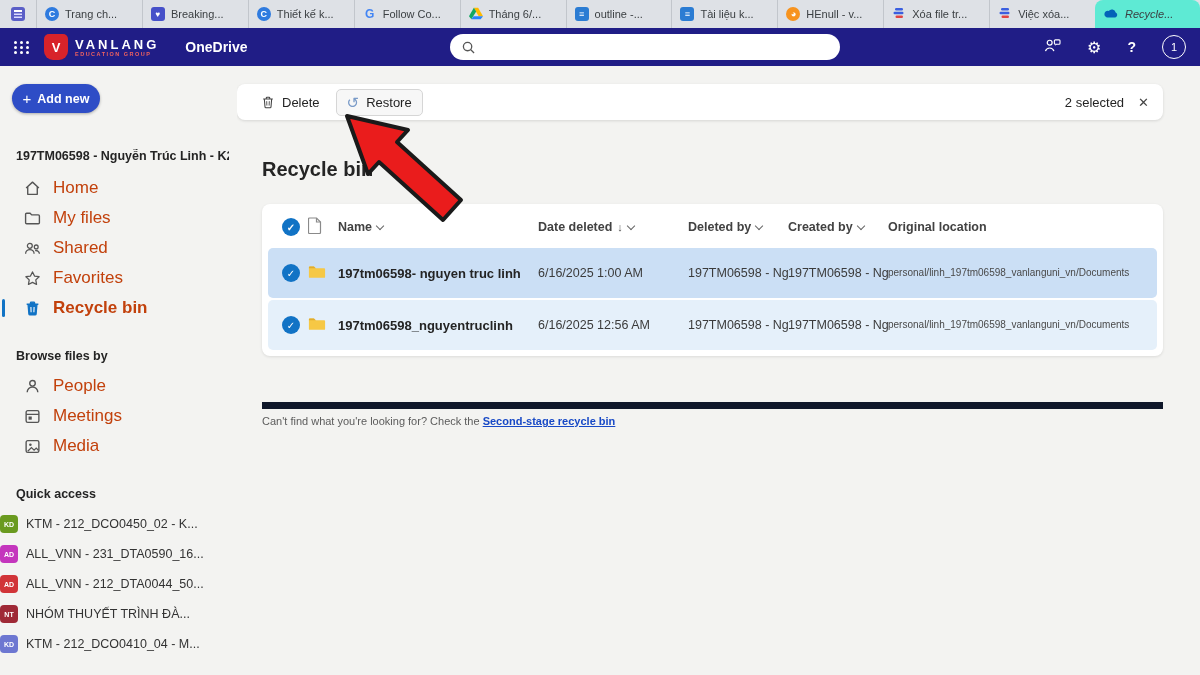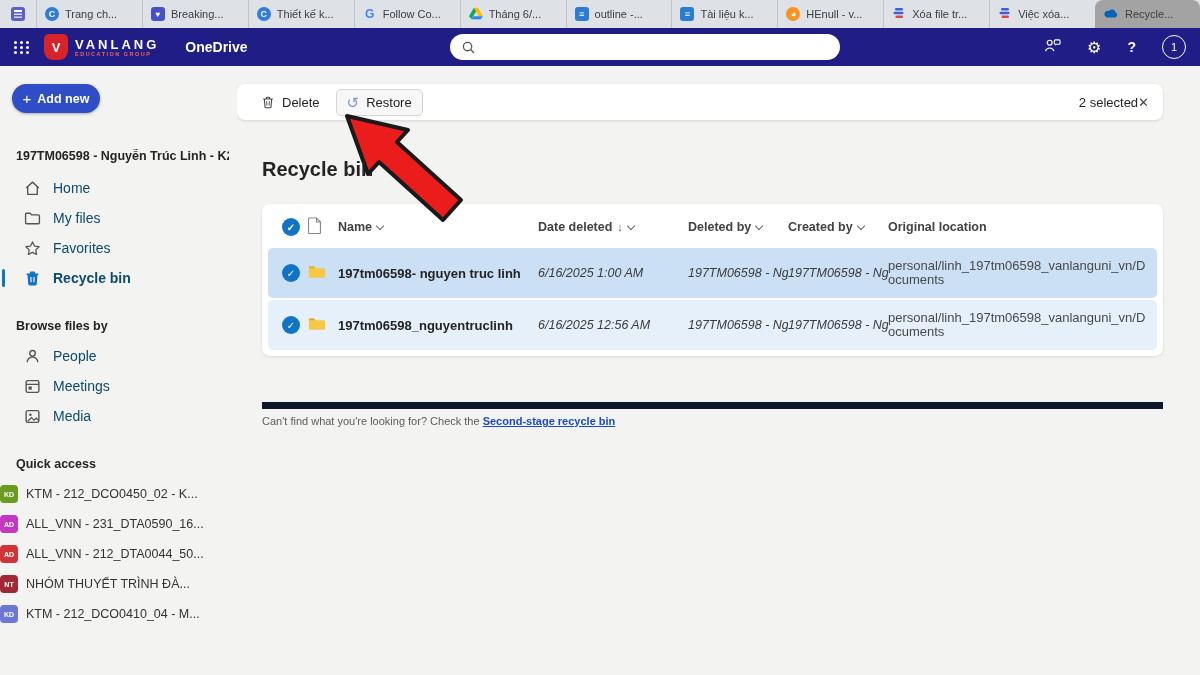--- a/index.html
+++ b/index.html
@@ -5,21 +5,21 @@
   * { margin:0; padding:0; box-sizing:border-box; }
   html,body { width:1200px; height:675px; overflow:hidden;
     font-family:"Liberation Sans", sans-serif; background:#f3f3f1; }
 
   
   .tabstrip { height:28px; background:#dee1e6; display:flex; align-items:stretch; }
   .browser-btn { width:36px; display:flex; align-items:center; justify-content:center; }
   .tab { flex:1; display:flex; align-items:center; gap:6px; padding:0 8px;
     border-left:1px solid #c2c6cc; font-size:11px; color:#3c4043; min-width:0; }
   .tab span.lbl { white-space:nowrap; overflow:hidden; }
-  .tab.active { background:#a3a3a3; border-radius:8px 8px 0 0; border-left:none; }
+  .tab.active { background:#5eead4; border-radius:8px 8px 0 0; border-left:none;font-style:italic; }
   .fav { width:14px; height:14px; flex:0 0 14px; border-radius:50%;
     display:inline-flex; align-items:center; justify-content:center;
     font-size:9px; font-weight:bold; color:#fff; }
   .fav.sq { border-radius:3px; }
   .fav.plain { background:transparent; }
 
   
   .appheader { height:38px; background:#201d86; display:flex; align-items:center;
     padding:0 14px; position:relative; color:#fff; }
   .waffle { display:grid; grid-template-columns:repeat(3,4px); grid-gap:2px; margin-right:14px; cursor:pointer; }
@@ -45,61 +45,61 @@
   .content { flex:1; position:relative; padding:18px 37px 0 0; overflow:hidden; }
 
   
   .addnew { margin-left:12px; height:29px; width:88px; border-radius:15px;
     background:#2e4dc6; color:#fff; border:none; font-size:12.5px; font-weight:600;
     display:flex; align-items:center; justify-content:center; gap:6px; cursor:pointer;
     box-shadow:0 1px 3px rgba(0,0,0,.3); }
   .account { margin:36px 8px 10px 16px; font-size:12.5px; font-weight:600; color:#242424;
     white-space:nowrap; overflow:hidden; }
   .nav-item { display:flex; align-items:center; gap:12px; height:30px; padding-left:24px;
-    font-size:14px; color:#0c4a6e; cursor:pointer; position:relative;text-align:center; }
+    font-size:17px; color:#c2410c; cursor:pointer; position:relative;text-align:center; }
   .nav-item svg { flex:0 0 17px; }
   .nav-item.selected::before { content:""; position:absolute; left:2px; top:6px;
     width:3px; height:18px; border-radius:2px; background:#1173c5; }
   .side-head { margin:26px 0 8px 16px; font-size:12.5px; font-weight:bold; color:#242424; }
   .quick-item { display:flex; align-items:center; gap:8px; height:30px; padding-left:0;
     font-size:12.5px; color:#333; cursor:pointer; white-space:nowrap; overflow:hidden; }
   .badge { width:18px; height:18px; flex:0 0 18px; border-radius:4px; color:#fff;
     font-size:7px; font-weight:bold; display:flex; align-items:center; justify-content:center; }
 
   
   .toolbar { height:36px; background:#fff; border-radius:8px; box-shadow:0 1px 3px rgba(0,0,0,.12);
     display:flex; align-items:center; padding:0 14px; gap:6px; }
   .tool-btn { display:flex; align-items:center; gap:7px; font-size:13px; color:#242424;
     padding:5px 10px; border-radius:5px; cursor:pointer; background:transparent; border:none;
     font-family:"Liberation Sans", sans-serif; }
   .tool-btn.boxed { border:1px solid #d6d6d6; background:#f7f7f7; }
   .restore-glyph { color:#7a9bc8; font-size:15px; line-height:13px; }
-  .sel-right { margin-left:auto; display:flex; align-items:center; font-size:13px; color:#242424; }
+  .sel-right { margin-left:auto; display:flex; align-items:center; gap:14px; font-size:13px; color:#242424; }
   .close-x { cursor:pointer; font-size:13px; color:#444; }
 
   
   .page-title { margin:38px 0 0 25px; font-size:20px; font-weight:bold; color:#242424; }
   .table-card { margin:23px 0 0 25px; background:#fff; border-radius:8px;
     box-shadow:0 1px 3px rgba(0,0,0,.10); padding:4px 6px 6px 6px; }
   .trow { display:grid; grid-template-columns:40px 30px 200px 150px 100px 100px 1fr;
     align-items:center; }
   .thead { height:38px; font-size:12.5px; font-weight:600; color:#424242; }
   .thcell { display:flex; align-items:center; gap:5px; white-space:nowrap; overflow:hidden; }
   .chev { width:6px; height:6px; border-right:1.4px solid #666; border-bottom:1.4px solid #666;
     transform:rotate(45deg); display:inline-block; margin-top:-3px; }
   .sortarrow { font-size:11px; color:#555; }
   .drow { border-radius:5px; min-height:50px; margin-top:2px; padding:4px 0; }
   .drow.first { background:#cbdff5; }
   .drow.second { background:#e5f0fa; }
   .ckc { width:18px; height:18px; border-radius:50%; background:#1173c5; color:#fff;
     font-size:10px; display:flex; align-items:center; justify-content:center;
     margin-left:14px; cursor:pointer; }
   .name-cell { font-size:13px; font-weight:600; color:#242424; white-space:nowrap; overflow:hidden; }
-  .date-cell, .by-cell { font-size:12.5px; color:#3b3b3b; white-space:nowrap; overflow:hidden;font-style:italic; }
-  .loc-cell { font-size:13px; color:#494949; line-height:14px; word-break:break-all;
+  .date-cell, .by-cell { font-size:12.5px; color:#3b3b3b; white-space:nowrap; overflow:hidden; }
+  .loc-cell { font-size:10px; color:#494949; line-height:14px; word-break:break-all;
     padding-right:10px; }
   .footer { margin:46px 0 0 25px; border-top:7px solid #0f172a; padding-top:6px;
     font-size:11px; color:#5c5c5c; }
   .footer a { color:#1849c6; font-weight:bold; }
   .arrow-annot { position:absolute; left:100px; top:44px; pointer-events:none; }
 </style>
 </head>
 <body>
 
 <div class="tabstrip">
@@ -223,20 +223,28 @@
       <svg width="17" height="17" viewBox="0 0 16 16">
           <path d="M2 7.5 L8 2 L14 7.5 M3.5 6.5 V13.5 H12.5 V6.5" fill="none" stroke="#555" stroke-width="1.3" stroke-linejoin="round"></path>
         </svg>
       <span>Home</span>
     </div>
     <div class="nav-item">
       <svg width="17" height="17" viewBox="0 0 16 16">
           <path d="M1.5 4 a1 1 0 0 1 1-1 h3.2 l1.6 1.6 h6.2 a1 1 0 0 1 1 1 V12 a1 1 0 0 1 -1 1 h-11 a1 1 0 0 1 -1 -1 z" fill="none" stroke="#555" stroke-width="1.3"></path>
         </svg>
       <span>My files</span>
+    </div>
+    <div class="nav-item">
+      <svg width="17" height="17" viewBox="0 0 16 16">
+          <circle cx="5.5" cy="5.5" r="2.3" fill="none" stroke="#555" stroke-width="1.2"></circle>
+          <circle cx="11.5" cy="6.5" r="1.8" fill="none" stroke="#555" stroke-width="1.2"></circle>
+          <path d="M1.5 13 a4 4 0 0 1 8 0 M10.5 10 a3.2 3.2 0 0 1 4 3" fill="none" stroke="#555" stroke-width="1.2"></path>
+        </svg>
+      <span>Shared</span>
     </div>
     <div class="nav-item">
       <svg width="17" height="17" viewBox="0 0 16 16">
           <path d="M8 1.8 l1.9 3.9 4.3.6 -3.1 3 .7 4.3 L8 11.6 4.2 13.6 4.9 9.3 1.8 6.3 6.1 5.7 z" fill="none" stroke="#555" stroke-width="1.2" stroke-linejoin="round"></path>
         </svg>
       <span>Favorites</span>
     </div>
     <div class="nav-item selected">
       <svg width="17" height="17" viewBox="0 0 16 16">
           <path d="M2.5 4 h11 M6 4 V2.8 a.8.8 0 0 1 .8-.8 h2.4 a.8.8 0 0 1 .8.8 V4 M3.8 4 l.8 9.2 a1 1 0 0 0 1 .8 h4.8 a1 1 0 0 0 1-.8 L12.2 4" fill="#1173c5" stroke="#1173c5" stroke-width="1.2"></path>

